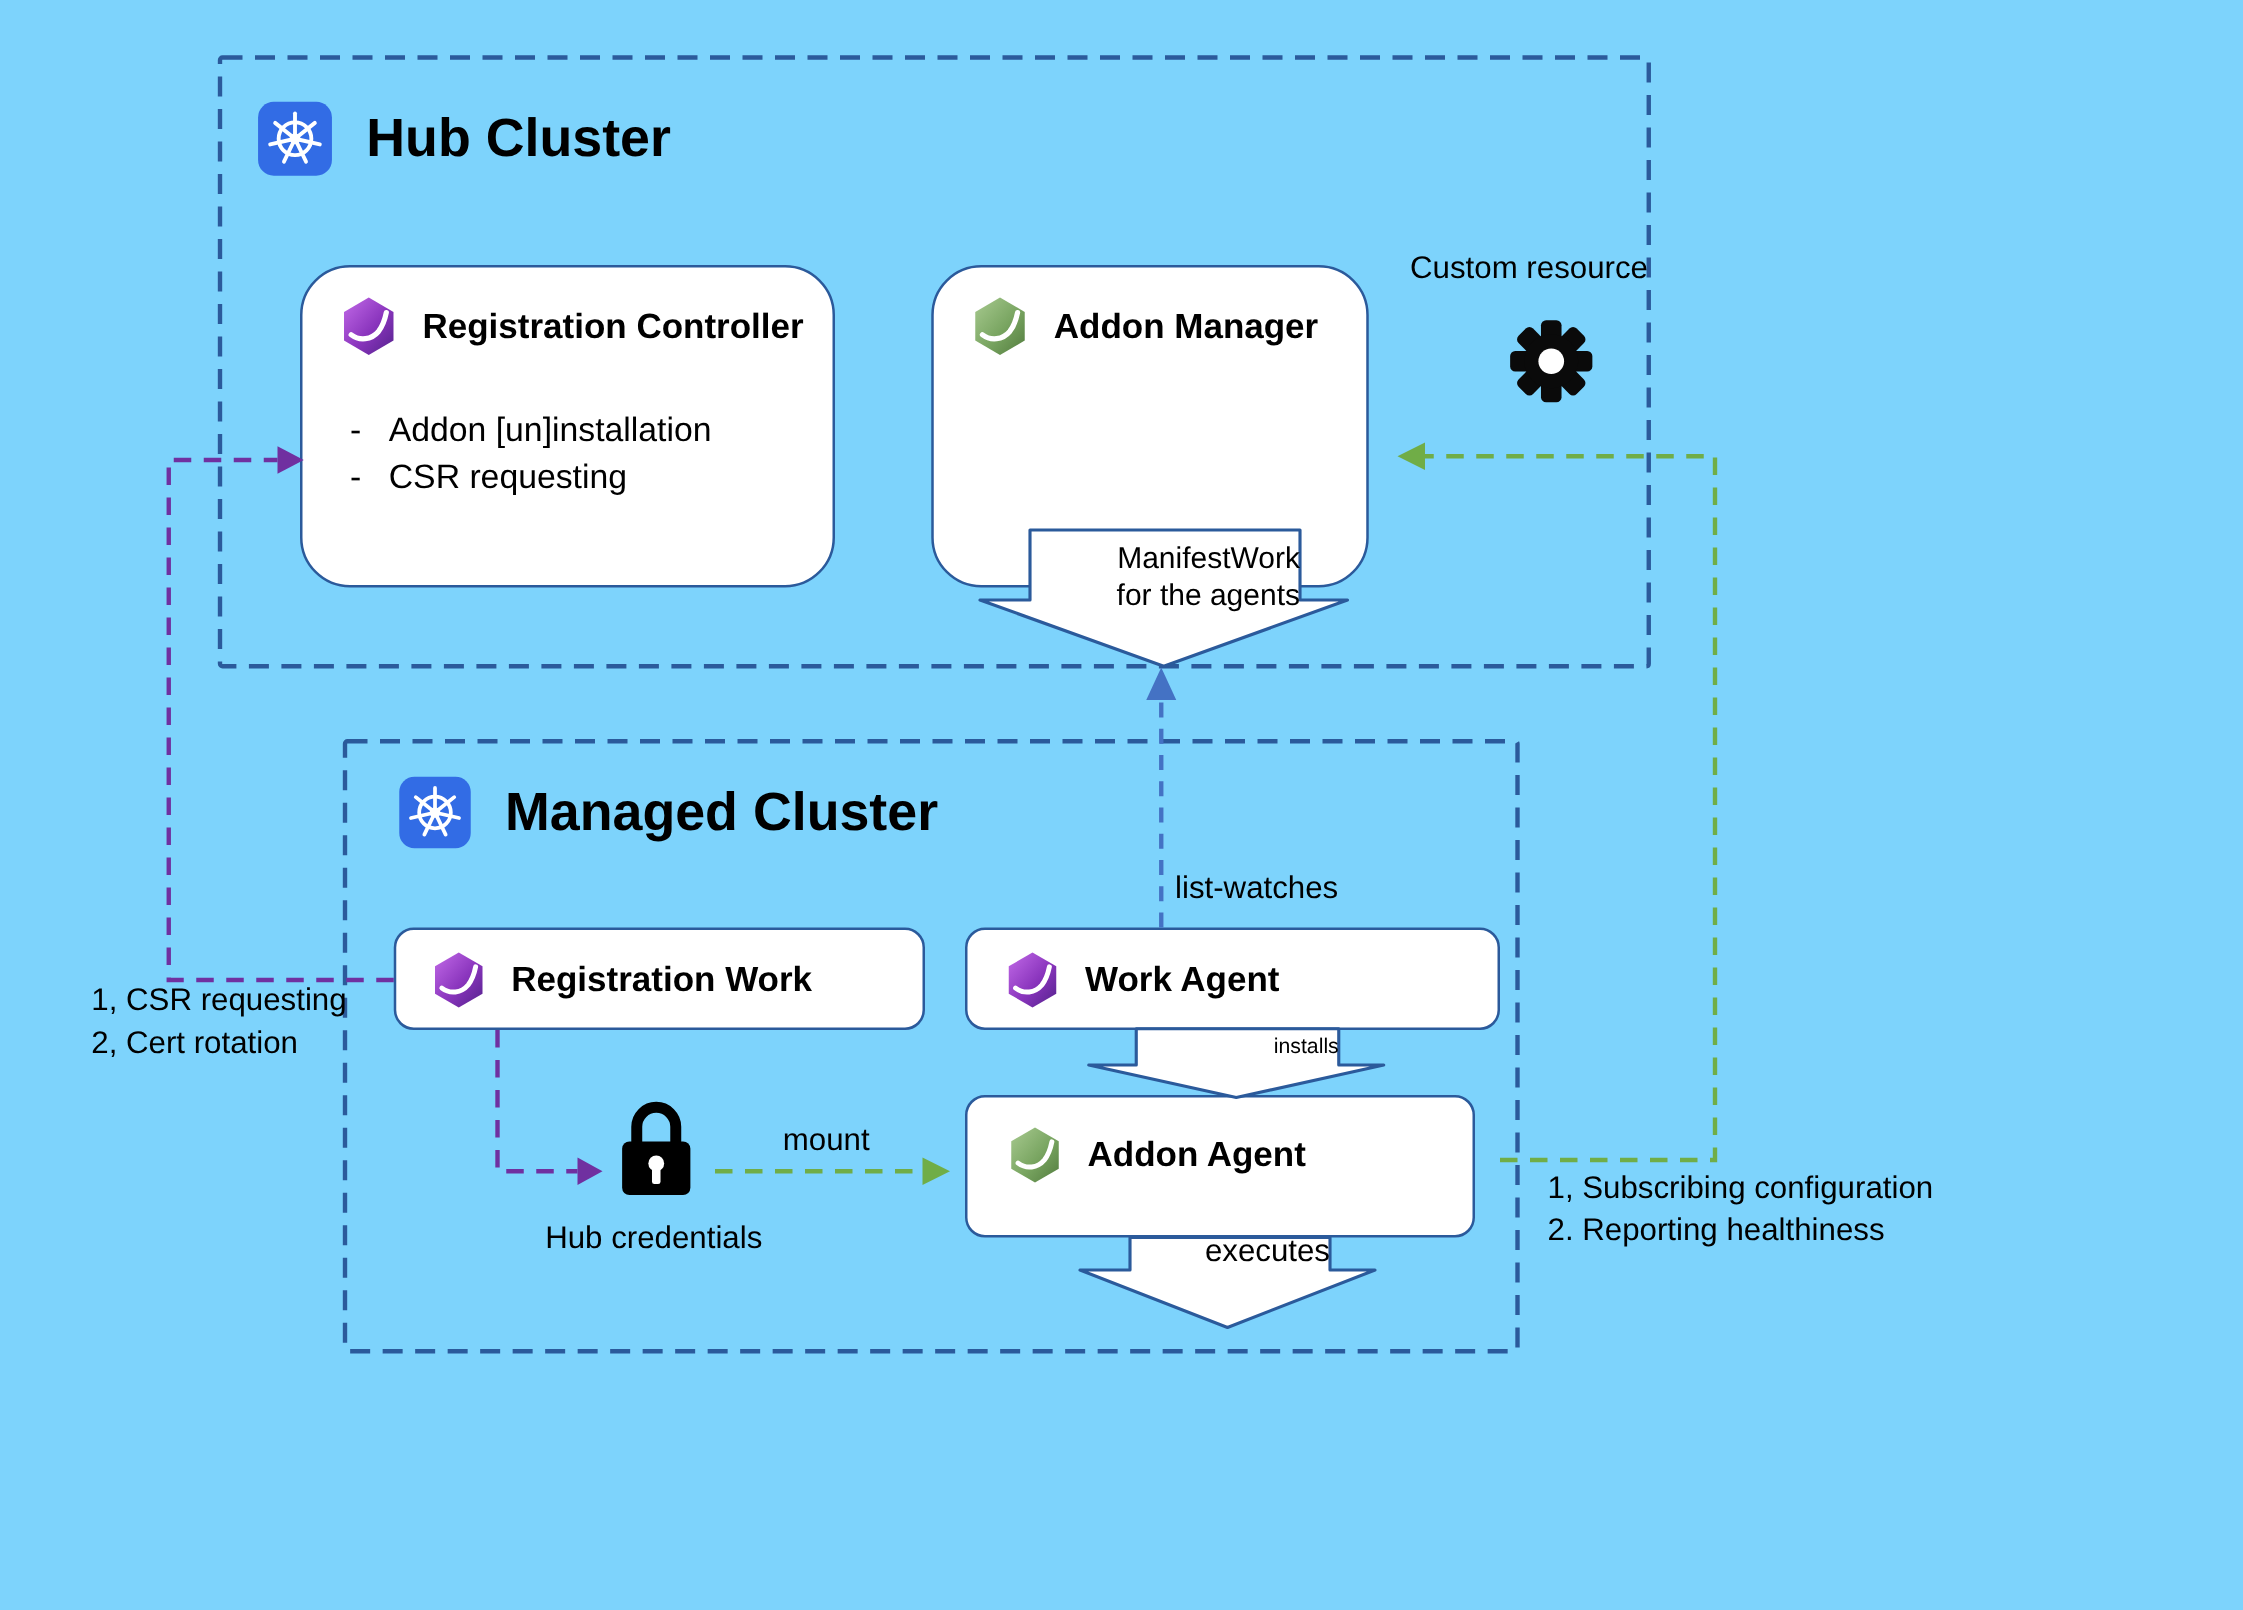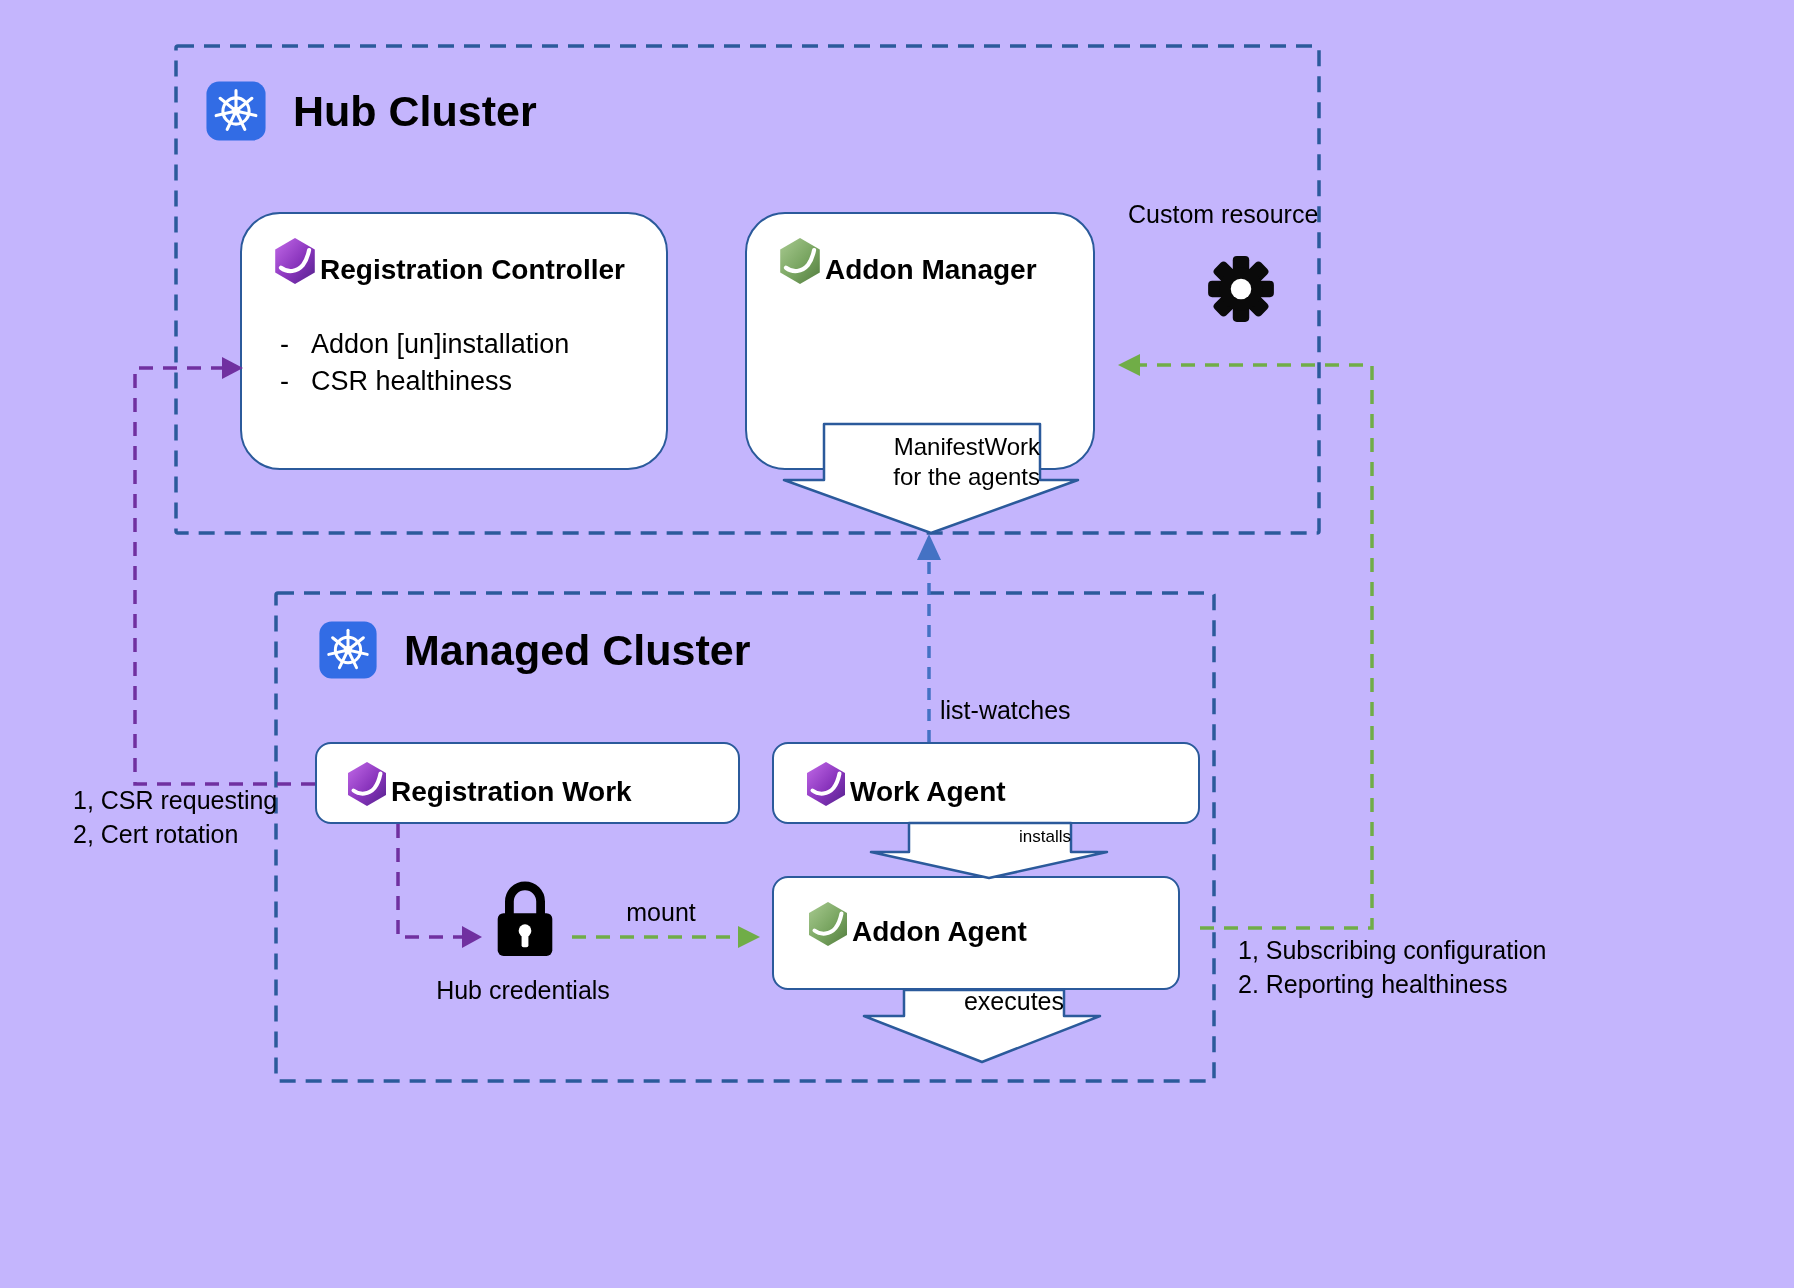--- a/index.html
+++ b/index.html
@@ -3,42 +3,43 @@
 <meta charset="utf-8">
 <style>
   * { margin: 0; padding: 0; box-sizing: border-box; }
   html, body { background: #ffffff; }
   body { font-family: "Liberation Sans", sans-serif; color: #000; }
 
   #canvas {
     position: relative;
     width: 1794px;
     height: 1288px;
-    background: #c4b5fd;
+    background: #7dd3fc;
     overflow: hidden;
     padding-left: 44px;
   }
 
   svg.layer {
     position: absolute;
     left: 0; top: 0;
     width: 1794px; height: 1288px;
     pointer-events: none;
   }
 
   .node {
     position: absolute;
     background: #ffffff;
     border: 2.5px solid #2b5a9b;
   }
 
   .head {
     position: absolute;
     display: flex;
-    align-items: flex-end;
+    align-items: center;
+    gap: 18px;
   }
 
   .node-title {
     font-size: 28px;
     font-weight: 600;
     white-space: nowrap;
   }
 
   .cluster-head {
     position: absolute;
@@ -132,21 +133,21 @@
       </span>
       <span class="node-title">Registration Controller</span>
     </div>
     <div class="bullets">
       <div class="bullet">
         <span>-</span>
         <span>Addon [un]installation</span>
       </div>
       <div class="bullet">
         <span>-</span>
-        <span>CSR healthiness</span>
+        <span>CSR requesting</span>
       </div>
     </div>
   </div>
 
   <div class="node" style="left:745px; top:212px; width:350px; height:258px; border-radius:40px;">
     <div class="head" style="left:28px; top:22px;">
       <span class="icon">
         <svg viewBox="0 0 48 48" width="50" height="50">
           <polygon points="24,2 43,13 43,35 24,46 5,35 5,13" fill="url(#greenGrad)" stroke-linejoin="round"></polygon>
           <path d="M 10.5 30.5 C 17 35.5 26 34.5 31.5 28 C 35 23.5 36.5 18.5 37.5 13.5" stroke="#fff" stroke-width="4" fill="none" stroke-linecap="round"></path>

